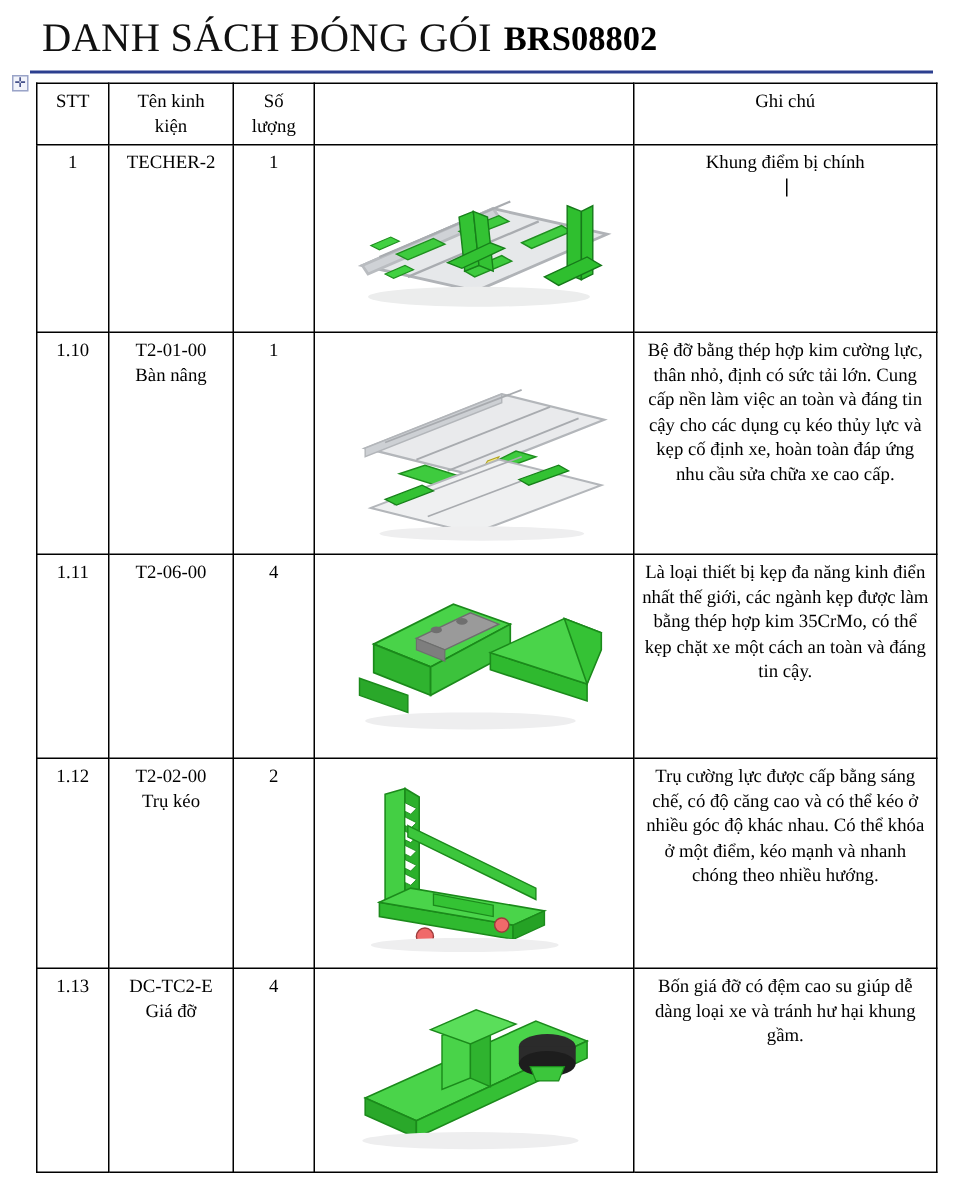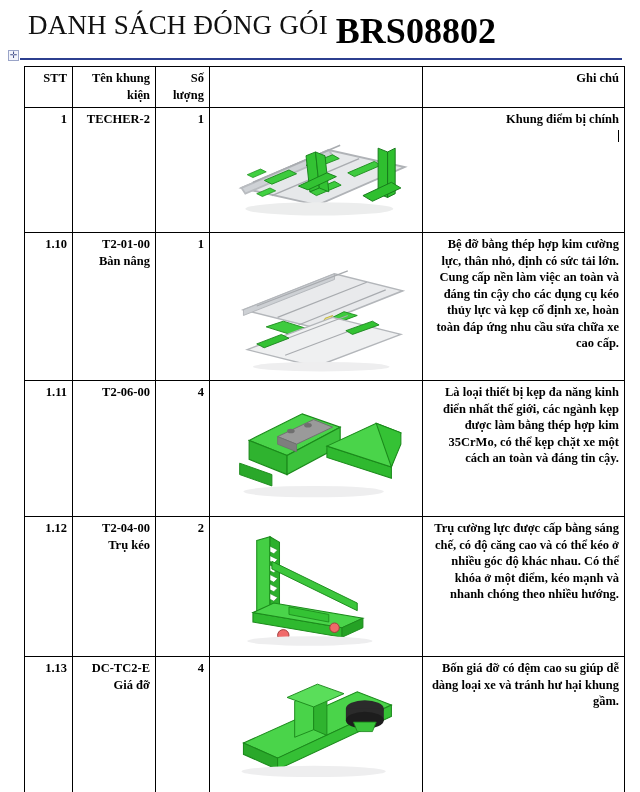--- a/index.html
+++ b/index.html
@@ -17,31 +17,31 @@
   }
   .page {
     width: 640px;
     height: 792px;
     position: relative;
     box-sizing: border-box;
   }
   .title-row {
     padding: 10px 0 4px 28px;
     display: flex;
-    align-items: flex-start;
+    align-items: center;
     gap: 8px;
   }
   .title-main {
     font-size: 27px;
     letter-spacing: 0.2px;
     font-family: "Liberation Serif", serif;
     color: #111;
   }
   .title-code {
-    font-size: 36px;
+    font-size: 23px;
     font-weight: bold;
     font-family: "Liberation Serif", serif;
     color: #000;
   }
   .title-rule {
     margin: 2px 18px 0 20px;
     height: 2px;
     background: #2c3f8f;
   }
   .handle {
@@ -64,22 +64,22 @@
     width: 600px;
     table-layout: fixed;
   }
   table.packing td, table.packing th {
     border: 1px solid #000;
     vertical-align: top;
     padding: 3px 5px 4px 5px;
     font-size: 12.5px;
     line-height: 1.32;
     font-family: "Liberation Serif", serif;
-    font-weight: bold;
-    text-align: right;
+    font-weight: normal;
+    text-align: center;
   }
   col.c-stt { width: 48px; }
   col.c-name { width: 83px; }
   col.c-qty { width: 54px; }
   col.c-img { width: 213px; }
   col.c-note { width: 202px; }
 
   td.cell-img {
     padding: 0;
     text-align: center;
@@ -123,21 +123,21 @@
       <col class="c-stt">
         <col class="c-name">
         <col class="c-qty">
         <col class="c-img">
         <col class="c-note">
     </colgroup>
     <thead>
       <tr>
         <th>STT</th>
         <th>
-          <span>Tên khung</span>
+          <span>Tên kinh</span>
           <span class="nm-line2">kiện</span>
         </th>
         <th>
           <span>Số</span>
           <span class="nm-line2">lượng</span>
         </th>
         <th></th>
         <th>Ghi chú</th>
       </tr>
     </thead>
@@ -282,21 +282,21 @@
           </div>
         </td>
         <td>
             <span class="note-text">Là loại thiết bị kẹp đa năng kinh điển nhất thế giới, các ngành kẹp được làm bằng thép hợp kim 35CrMo, có thể kẹp chặt xe một cách an toàn và đáng tin cậy.</span>
           </td>
       </tr>
 
       <tr style="height:132px;">
         <td>1.12</td>
         <td>
-          <span>T2-04-00</span>
+          <span>T2-02-00</span>
           <span class="nm-line2">Trụ kéo</span>
         </td>
         <td>2</td>
         <td class="cell-img">
           <div class="imgbox" style="height:132px;">
             <svg viewBox="0 0 213 132" preserveAspectRatio="xMidYMid meet" aria-hidden="true">
               <rect x="0" y="0" width="213" height="132" fill="#ffffff"></rect>
 
               <g>
                 <polygon points="44,18 58,14 58,92 44,96" fill="#44cf44" stroke="#1b8a1b" stroke-width="1.1"></polygon>

